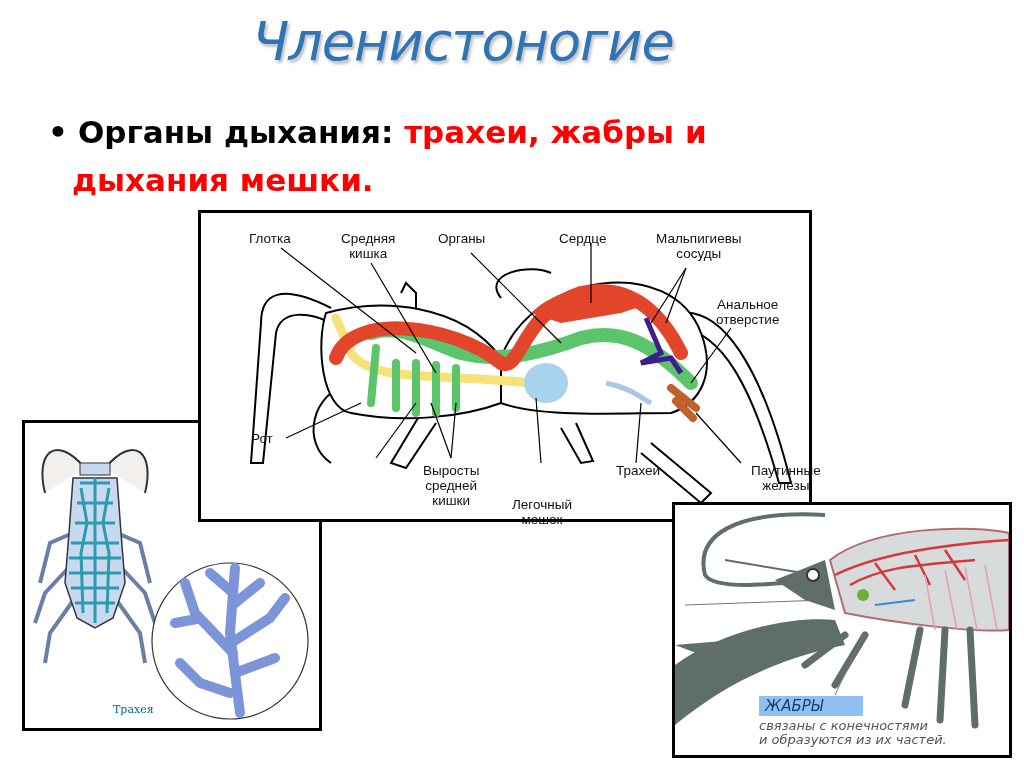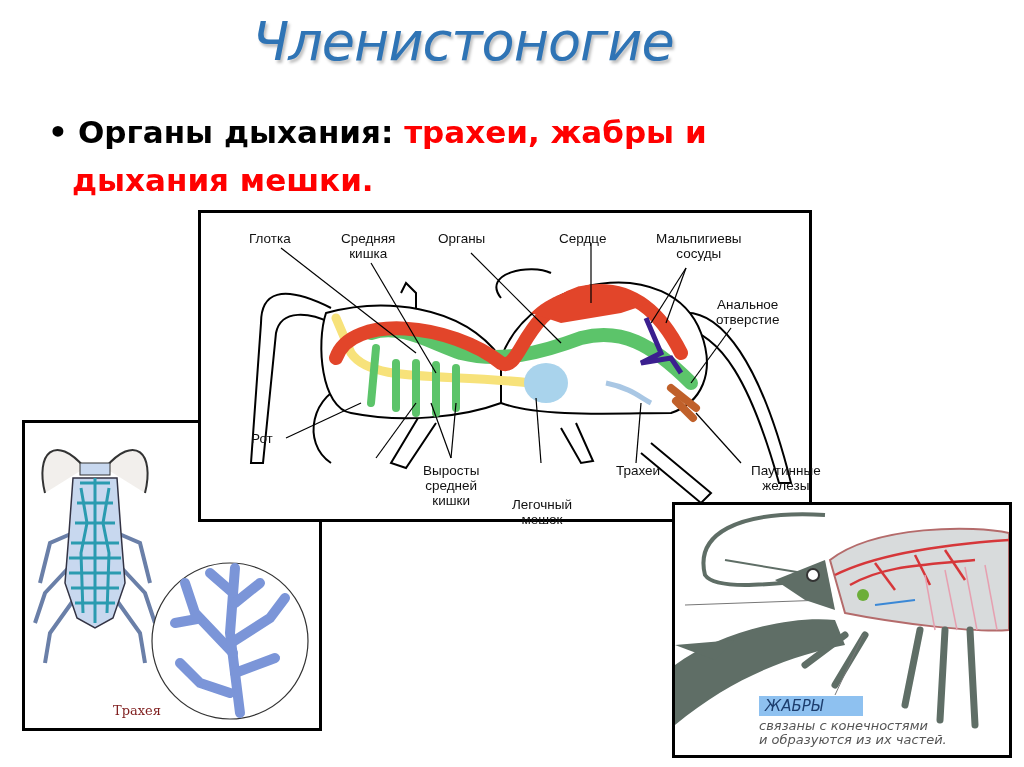--- a/index.html
+++ b/index.html
@@ -9,21 +9,21 @@
     .bullet-dot { display: inline-block; width: 30px; color: #000; }
     .black { color: #000; }
     .red { color: #ff0000; }
     .line2 { padding-left: 24px; color: #ff0000; }
     .panel { position: absolute; background: #fff; border: 3px solid #000; }
     .p-insect { left: 22px; top: 420px; width: 294px; height: 305px; }
     .p-spider { left: 198px; top: 210px; width: 608px; height: 306px; z-index: 2; }
     .p-crayfish { left: 672px; top: 502px; width: 334px; height: 250px; z-index: 3; }
     svg { position: absolute; left: 0; top: 0; }
     .lbl { position: absolute; font-family: "Liberation Sans", sans-serif; font-size: 13.5px; color: #111; text-align: center; line-height: 15px; white-space: nowrap; }
-    .trachea-lbl { position: absolute; left: 88px; top: 280px; font-family: "DejaVu Serif", serif; font-size: 13px; color: #7f1d1d; }
+    .trachea-lbl { position: absolute; left: 88px; top: 280px; font-family: "DejaVu Serif", serif; font-size: 11px; color: #0369a1; }
     .gills-tag { position: absolute; left: 84px; top: 191px; width: 98px; height: 20px; background: #8ec1f0; font-family: "DejaVu Sans", sans-serif; font-style: italic; font-size: 15px; color: #1d3e6e; padding-left: 6px; line-height: 20px; }
     .gills-desc { position: absolute; left: 84px; top: 214px; font-family: "DejaVu Sans", sans-serif; font-style: italic; font-size: 13px; color: #555; line-height: 14px; }
   </style>
 </head>
 <body>
 
 <div class="title">Членистоногие</div>
 
 <div class="bullet-block">
   <div>

